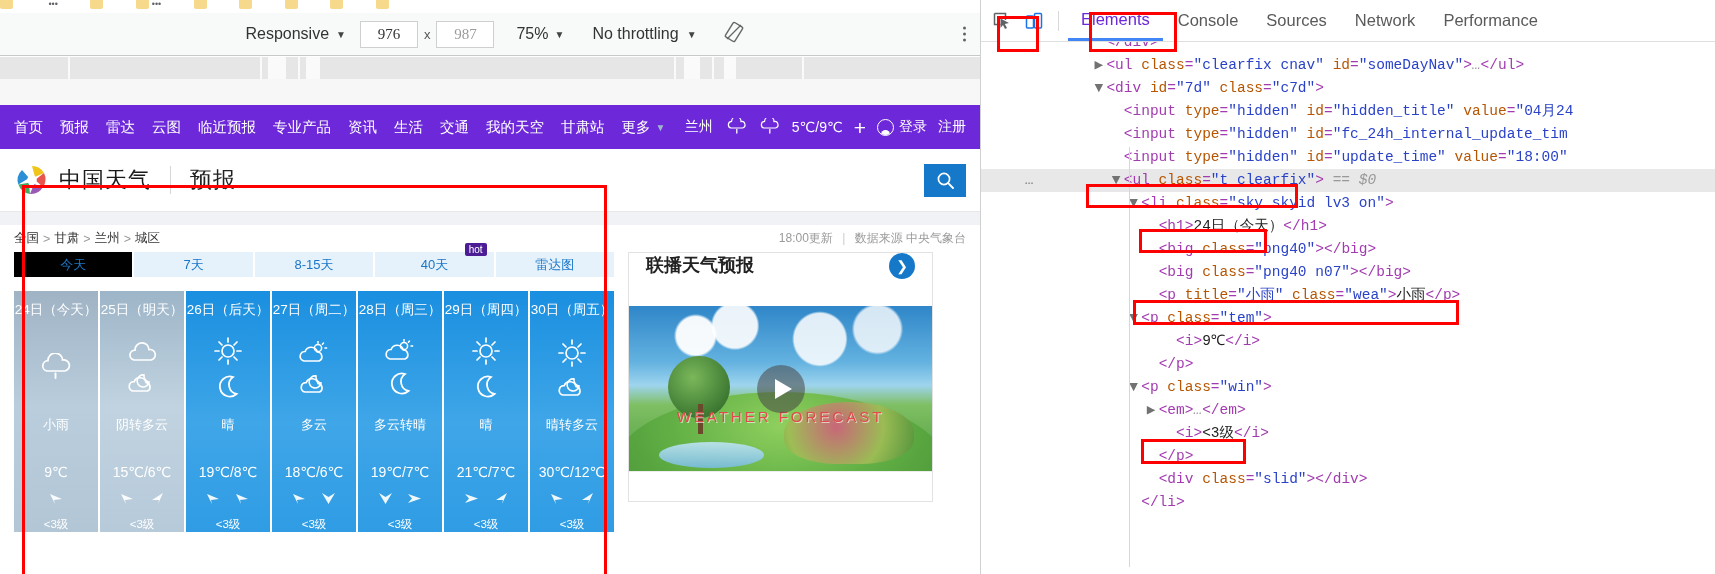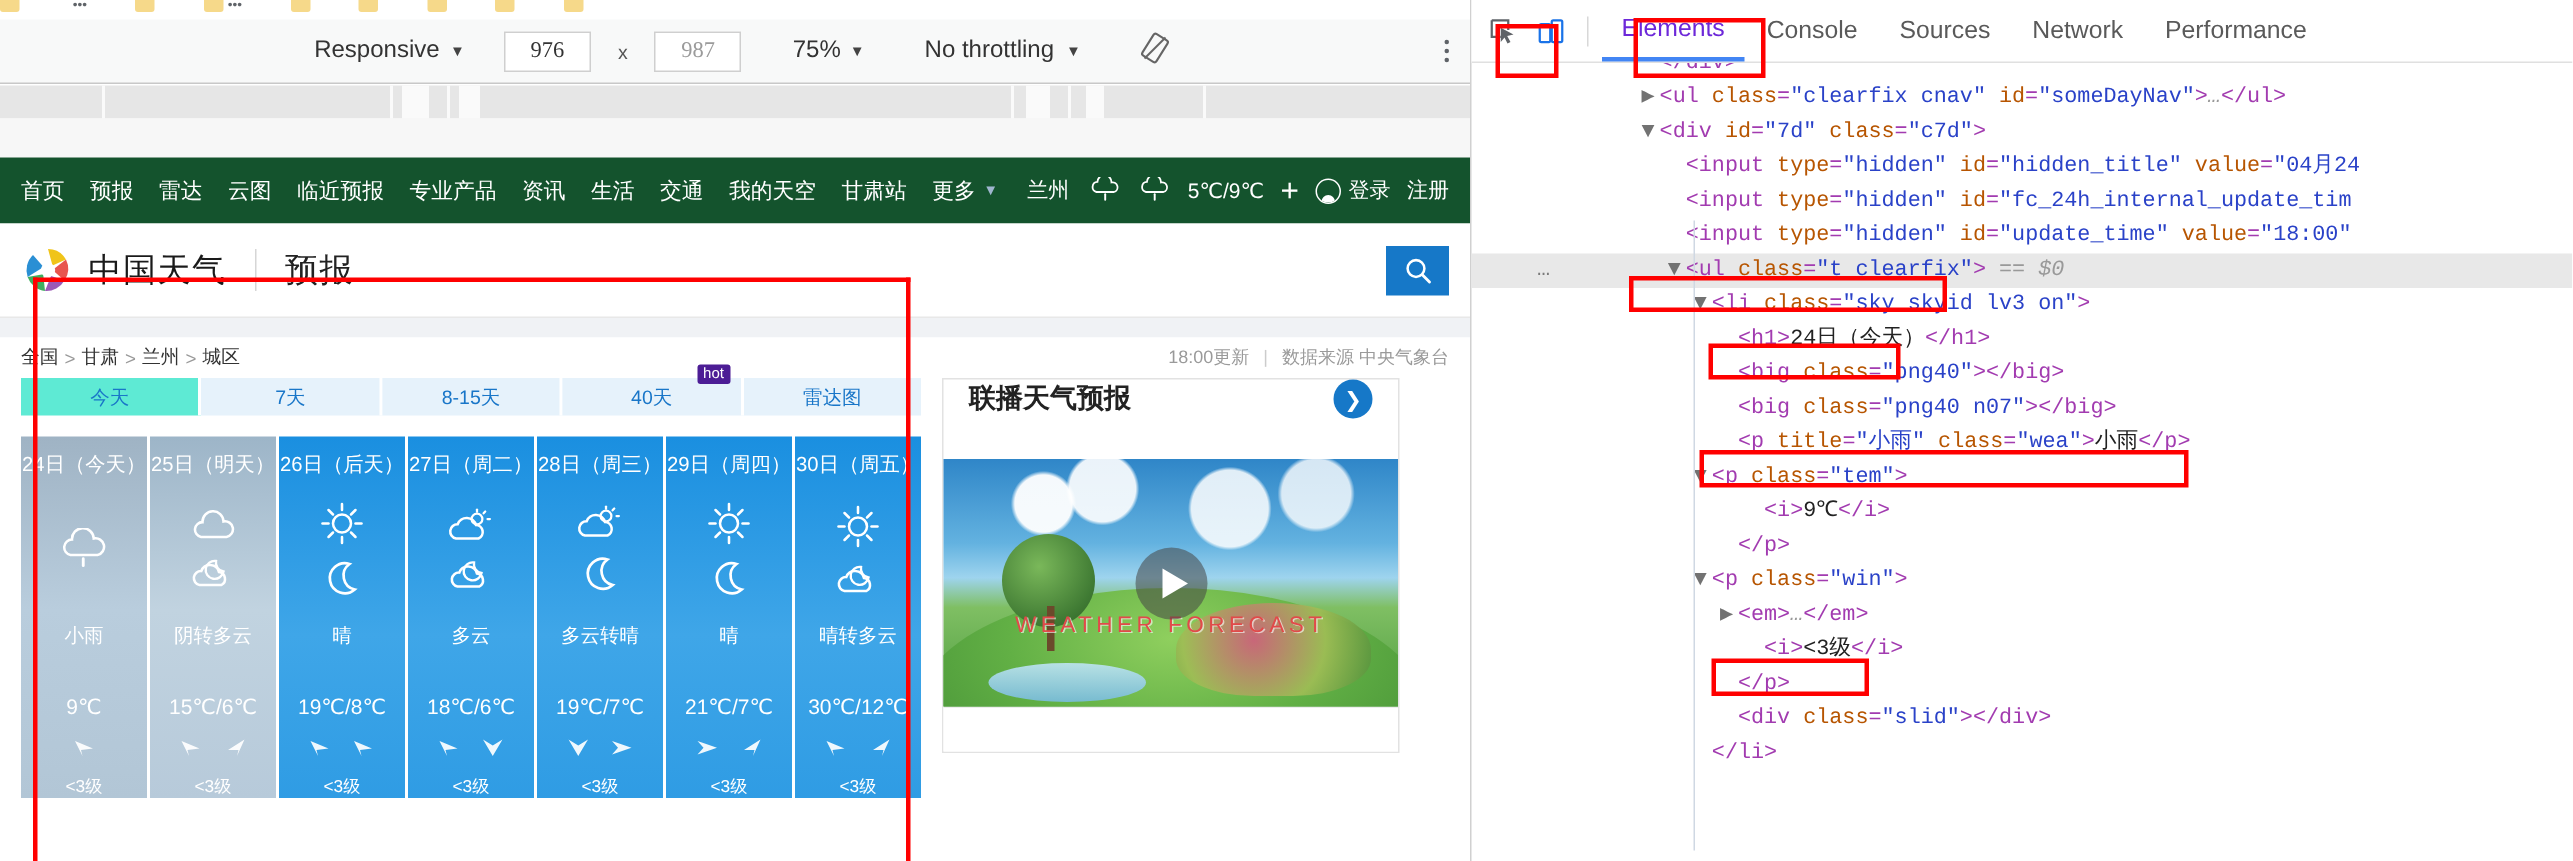--- a/index.html
+++ b/index.html
@@ -28,21 +28,21 @@
   }
   .bm-dots { display:inline-block; font-size: 9px; color:#5f6368; vertical-align: middle; margin-left:3px;}
 
   
   .device-toolbar {
     position: absolute; left: 0; top: 13px; width: 980px; height: 43px;
     background: #f8f9f9; border-bottom: 1px solid #c8c8c8;
     display: flex; align-items: center; justify-content: center;
     font-size: 16px; color: #333;
   }
-  .dt-inner { display: flex; align-items: center; gap: 12px; }
+  .dt-inner { display: flex; align-items: center; gap: 0; }
   .dt-select { display: flex; align-items: center; gap: 7px; padding: 0 10px; cursor: default; }
   .caret { font-size: 10px; color: #444; }
   .dt-dim {
     width: 58px; height: 27px; border: 1px solid #cfcfcf; background: #fff;
     text-align: center; line-height: 25px; font-size: 15px; color: #333;
     margin: 0 4px;
     font-family: Liberation Serif, serif;
   }
   .dt-dim.muted { color: #9b9b9b; }
   .dt-x { color: #555; font-size: 13px; padding: 0 2px; }
@@ -63,21 +63,21 @@
   .ruler-band .tick { position: absolute; top: 0; width: 2px; height: 22px; background: #fafafa; }
   .ruler-gap { position:absolute; top:0; height:22px; background:#fafafa; }
   .ruler-pad {
     position: absolute; left: 0; top: 79px; width: 980px; height: 32px; background: #f7f7f7;
   }
 
   
   #site { position: absolute; left: 0; top: 105px; width: 980px; height: 469px; background: #fff; }
 
   .topnav {
-    height: 44px; background: #14532d; color: #fff;
+    height: 44px; background: #6d28d9; color: #fff;
     display: flex; align-items: center; padding: 0 14px;
     font-size: 14.5px;
   }
   .topnav .nav-links { display: flex; align-items: center; gap: 17px; }
   .topnav .nav-links span { color: #fff; cursor: pointer; white-space: nowrap; }
   .topnav .more { display: flex; align-items: center; gap: 5px; margin-left: 17px; }
   .topnav .right { margin-left: auto; display: flex; align-items: center; gap: 11px; font-size: 14px; }
   .topnav .right .city { margin-right: 2px; }
   .wicon-sm { width: 22px; height: 18px; display: inline-block; }
   .plus { font-size: 21px; line-height: 1; font-weight: 300; }
@@ -120,21 +120,21 @@
   .left-col { width: 600px; }
   .right-col { width: 305px; }
 
   .daytabs { display: flex; height: 25px; font-size: 13px; }
   .daytabs .tab {
     flex: 1; background: #e6f2fb; color: #1976c8; display: flex;
     align-items: center; justify-content: center; border-right: 2px solid #fff;
     position: relative; cursor: pointer;
   }
   .daytabs .tab:last-child { border-right: none; }
-  .daytabs .tab.active { background: #5eead4; }
+  .daytabs .tab.active { background: #000000; }
   .hot-badge {
     position: absolute; right: 7px; top: -9px; background: #4c1d95; color: #fff;
     font-size: 10px; padding: 0 4px; border-radius: 2px; line-height: 13px; height: 13px;
   }
 
   .forecast { display: flex; margin-top: 14px; height: 241px; }
   .day-card {
     flex: 1; color: #fff; display: flex; flex-direction: column; align-items: center;
     border-right: 2px solid #fff; padding-top: 10px; position: relative;
   }

